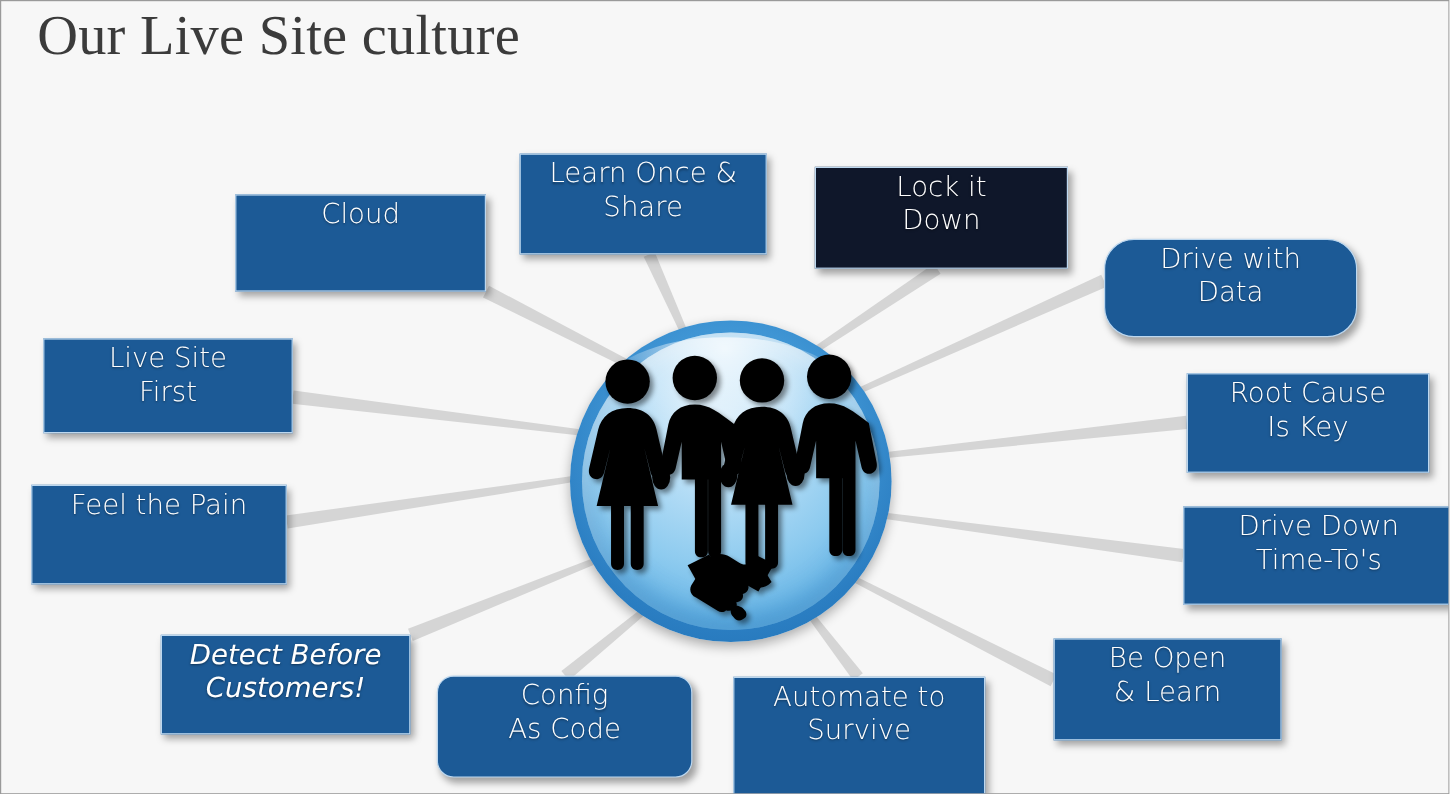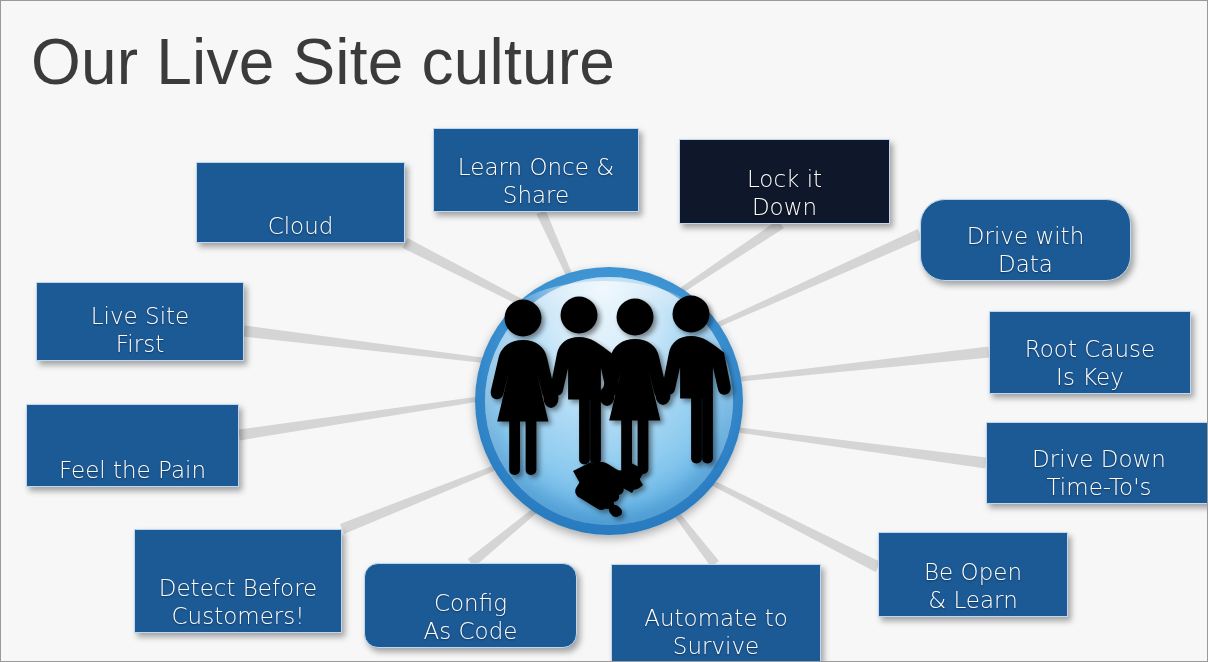--- a/index.html
+++ b/index.html
@@ -13,26 +13,26 @@
   #slide{
     position:relative;
     width:1208px;height:662px;
     background:#f7f7f7;
     box-sizing:border-box;
     border:1px solid #9a9a9a;
     overflow:hidden;
   }
   #title{
     position:absolute;
-    left:30px; top:24px;
-    font-size:64px;
+    left:30px; top:2px;
+    font-size:47px;
     font-weight:300;
     letter-spacing:0.2px;
     color:#3b3b3b;
-    font-family:Liberation Sans, sans-serif;
+    font-family:Liberation Serif, serif;
     -webkit-font-smoothing:antialiased;
     white-space:nowrap;
   }
 
   
   #connectors{
     position:absolute; left:0; top:0;
     width:1208px; height:662px;
     pointer-events:none;
   }
@@ -70,21 +70,21 @@
   }
 
   
   .node{
     position:absolute;
     background:#1c5a96;
     border:1px solid #bcd7ef;
     box-shadow:3px 4px 6px rgba(0,0,0,0.35);
     color:#ffffff;
     display:flex;
-    align-items:flex-end;
+    align-items:flex-start;
     justify-content:center;
     text-align:center;
     box-sizing:border-box;
     font-family:"DejaVu Sans", sans-serif;
     font-weight:300;
     font-size:23px;
     line-height:1.22;
     text-shadow:0 1px 2px rgba(0,0,0,0.45);
     padding:2px 6px;
     white-space:pre-line;
@@ -238,18 +238,18 @@
     <div class="node" style="left: 988px; top: 310px; width: 202px; height: 83px; background: rgb(28, 90, 150); border-color: rgb(188, 215, 239); color: rgb(255, 255, 255);"><span>Root Cause
 Is Key</span></div>
     <div class="node" style="left: 985px; top: 421px; width: 226px; height: 82px; background: rgb(28, 90, 150); border-color: rgb(188, 215, 239); color: rgb(255, 255, 255);"><span>Drive Down
 Time-To's</span></div>
     <div class="node" style="left: 877px; top: 531px; width: 190px; height: 85px; background: rgb(28, 90, 150); border-color: rgb(188, 215, 239); color: rgb(255, 255, 255);"><span>Be Open
 &amp; Learn</span></div>
     <div class="node" style="left: 610px; top: 563px; width: 210px; height: 99px; background: rgb(28, 90, 150); border-color: rgb(188, 215, 239); color: rgb(255, 255, 255);"><span>Automate to
 Survive</span></div>
     <div class="node" style="left: 363px; top: 562px; width: 213px; height: 85px; background: rgb(28, 90, 150); border-color: rgb(188, 215, 239); color: rgb(255, 255, 255); border-radius: 14px;"><span>Config
 As Code</span></div>
-    <div class="node" style="left: 133px; top: 528px; width: 208px; height: 104px; background: rgb(28, 90, 150); border-color: rgb(188, 215, 239); color: rgb(255, 255, 255);"><span>Detect Before
+    <div class="node" style="left: 133px; top: 528px; width: 208px; height: 83px; background: rgb(28, 90, 150); border-color: rgb(188, 215, 239); color: rgb(255, 255, 255); font-style: italic;"><span>Detect Before
 Customers!</span></div>
     <div class="node" style="left: 25px; top: 403px; width: 213px; height: 83px; background: rgb(28, 90, 150); border-color: rgb(188, 215, 239); color: rgb(255, 255, 255);"><span>Feel the Pain</span></div>
     <div class="node" style="left: 35px; top: 281px; width: 208px; height: 79px; background: rgb(28, 90, 150); border-color: rgb(188, 215, 239); color: rgb(255, 255, 255);"><span>Live Site
 First</span></div>
   </div>
 
 </body></html>

